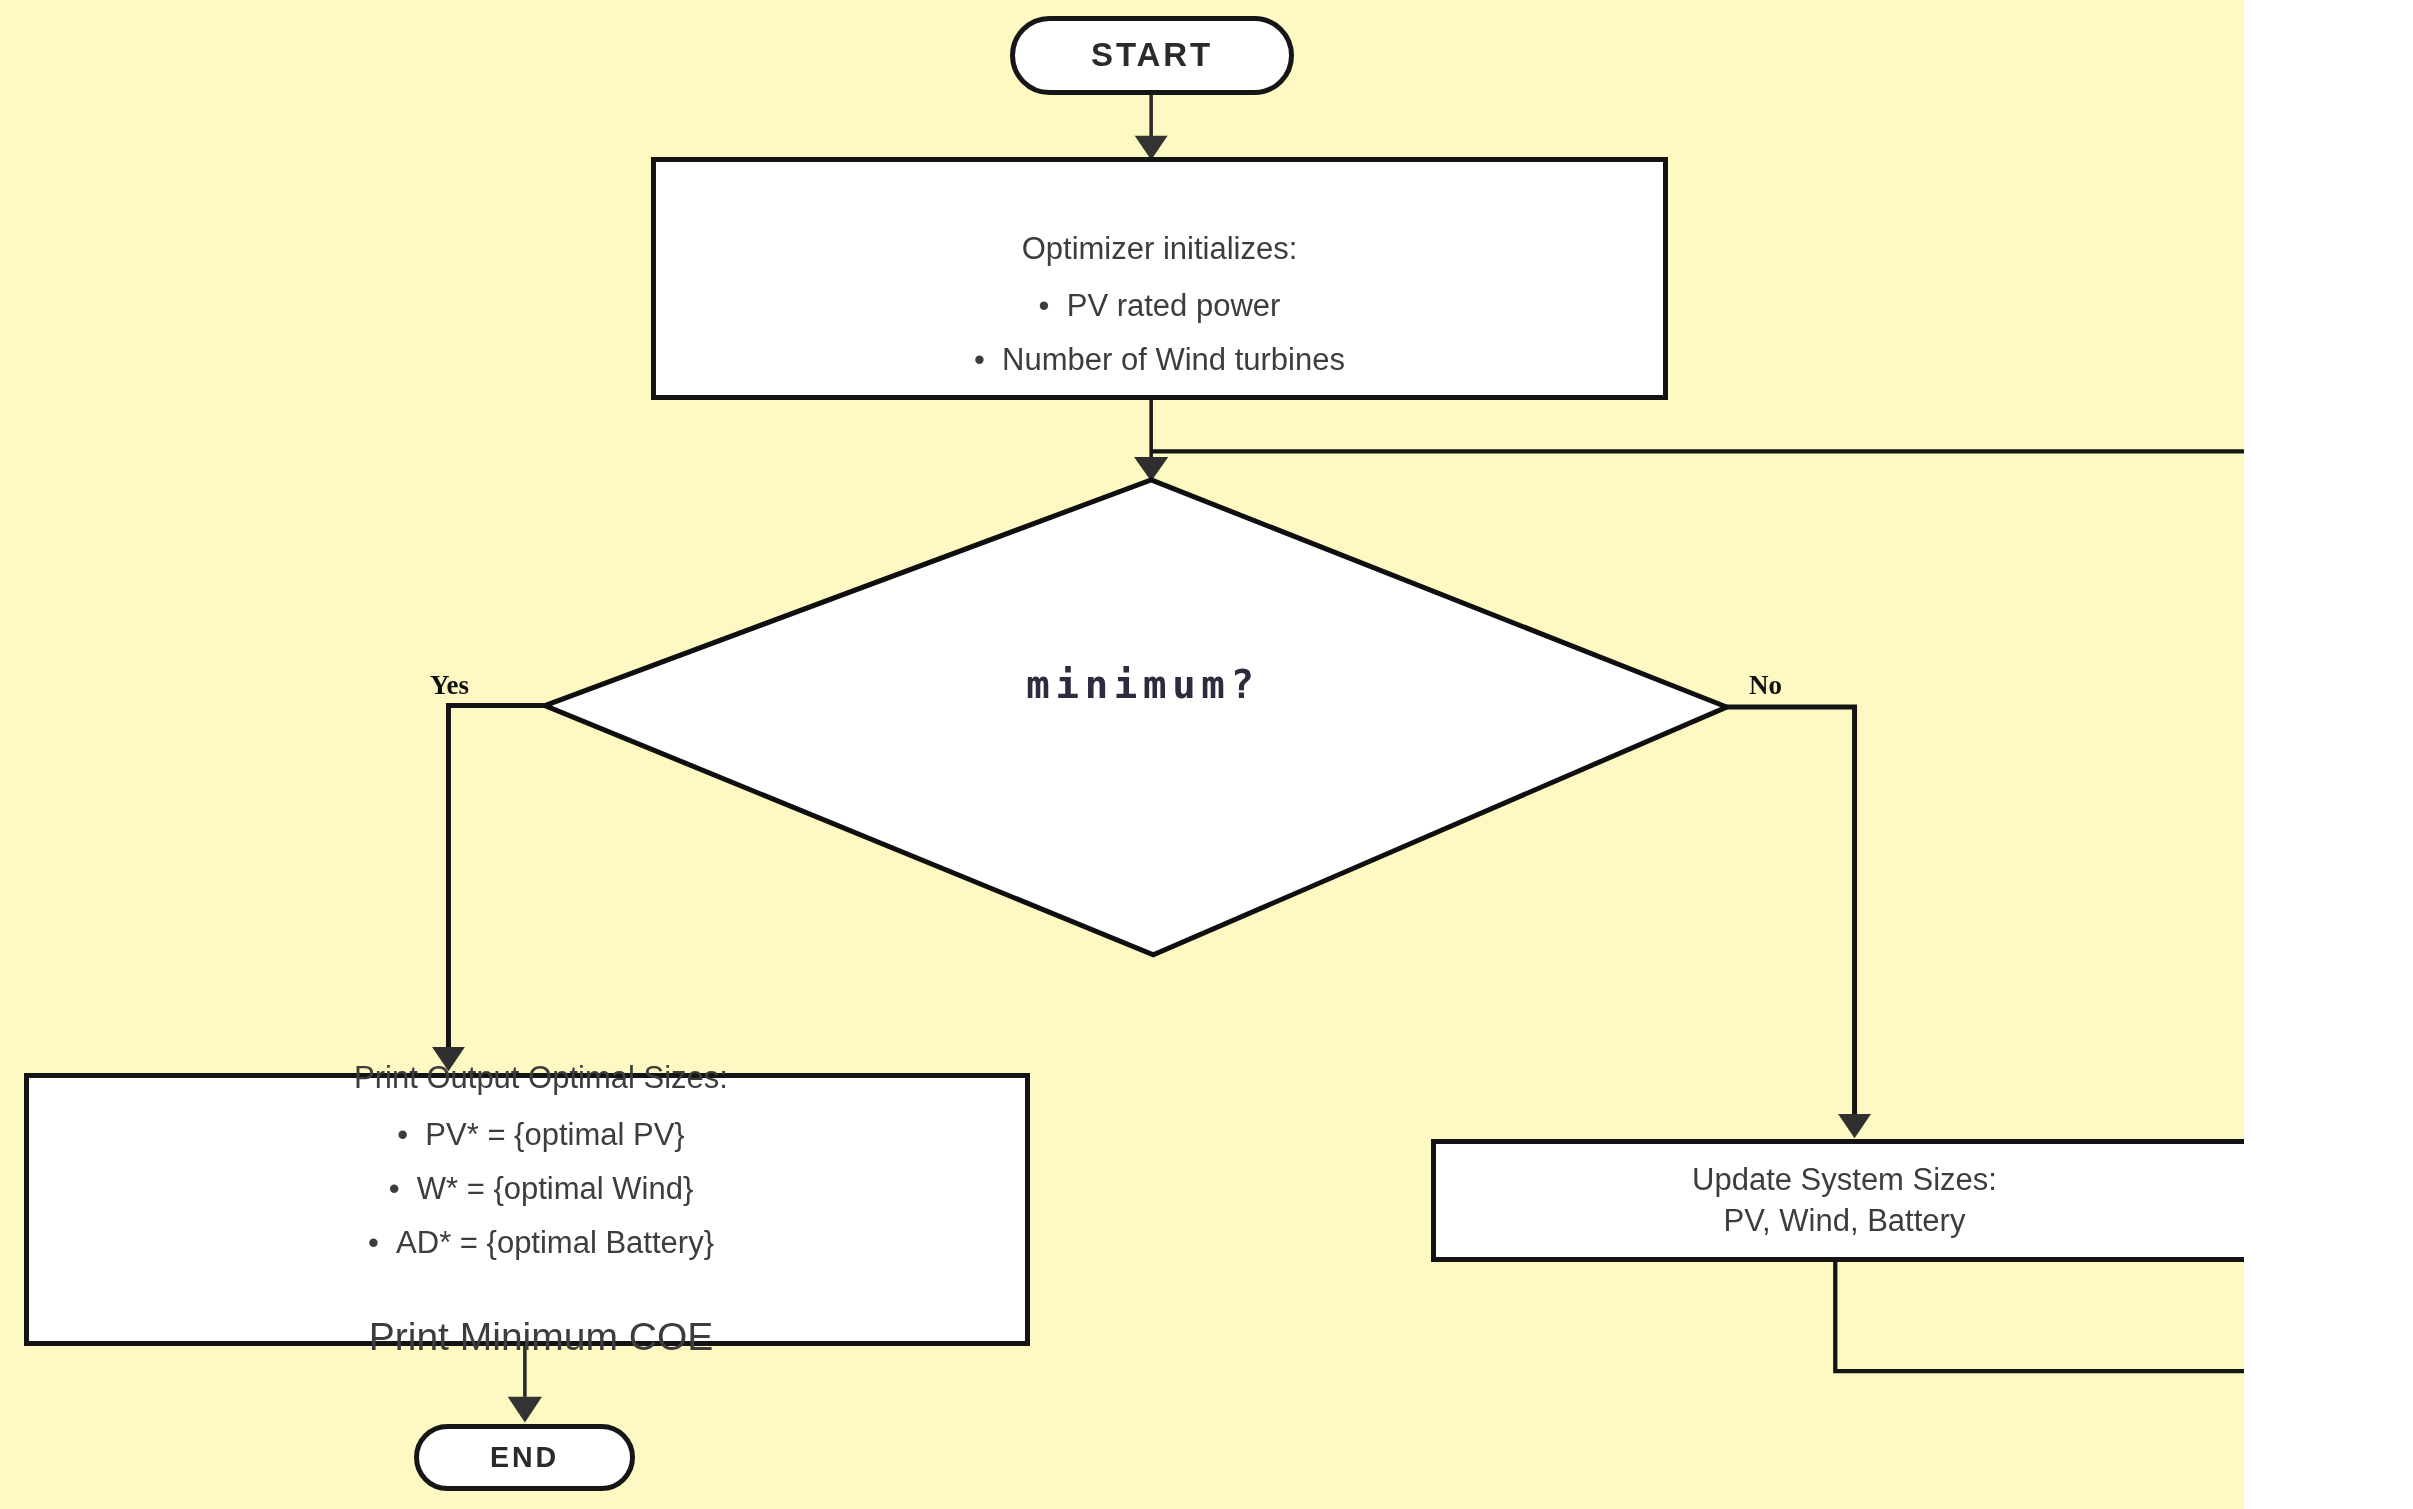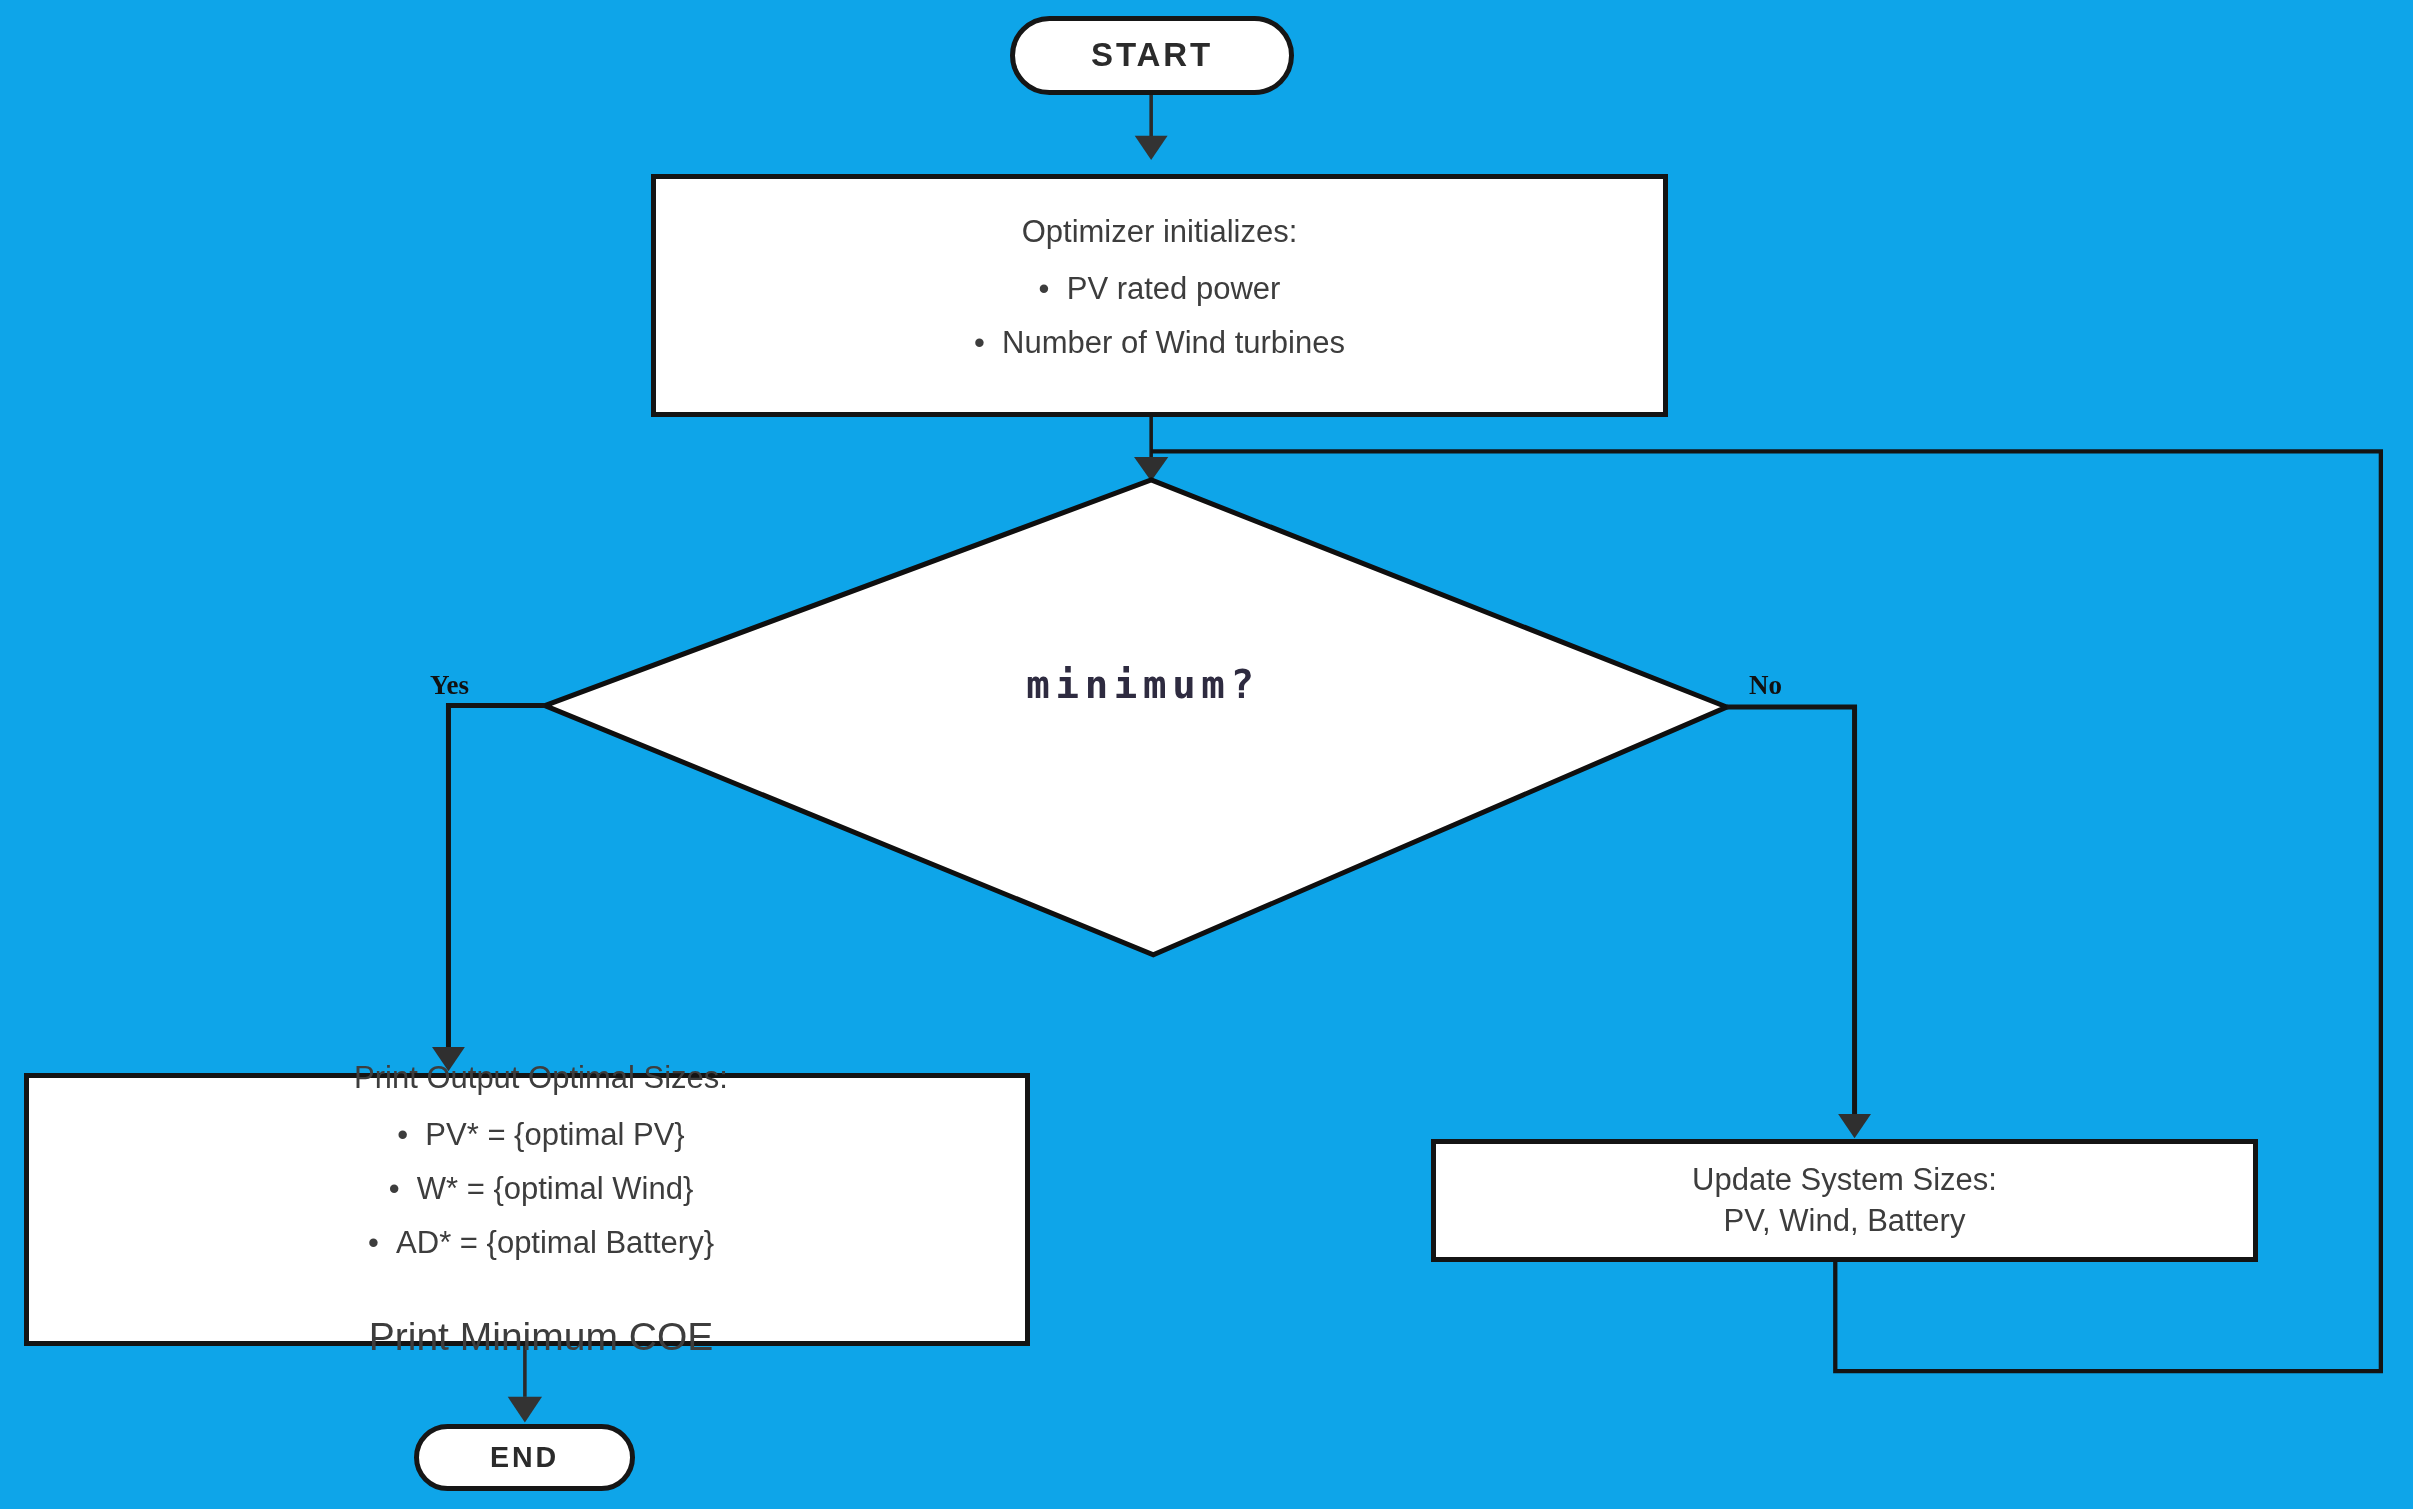--- a/index.html
+++ b/index.html
@@ -1,37 +1,37 @@
 <!DOCTYPE html>
 <html style="font-size:11.4px"><head>
 <meta charset="utf-8">
 <style>
   html,body{margin:0;padding:0;background:#ffffff;}
   .canvas{
     position:relative;
-    width:2413px;height:1509px;
-    background:#0ea5e9;
+    width:2244px;height:1509px;
+    background:#fef9c3;
     font-family:"Liberation Sans","DejaVu Sans",sans-serif;
     color:#3d3d3d;
     overflow:hidden;
   }
   svg.wires{position:absolute;left:0;top:0;z-index:1;}
 
   
   .node{position:absolute;z-index:2;box-sizing:border-box;background:#ffffff;
         display:flex;flex-direction:column;align-items:center;justify-content:center;}
   .terminal{
     border:5px solid #161616;border-radius:43px;
     font-weight:700;color:#2b2b2b;letter-spacing:2.9px;
   }
   #start-node{left:1010px;top:15.7px;width:284px;height:79px;font-size:33px;}
   #end-node{left:414px;top:1424px;width:221px;height:67px;font-size:28.6px;border-radius:36px;}
 
   .process{border:5.7px solid #141414;}
-  #init-box{left:651px;top:174px;width:1017px;height:243px;}
+  #init-box{left:651px;top:157px;width:1017px;height:243px;justify-content:flex-end;}
   #output-box{left:24px;top:1073px;width:1006px;height:273px;padding-left:28px;}
   #update-box{left:1431px;top:1139px;width:827px;height:123px;border-width:5px;}
 
   .box-text{font-size:31px;line-height:1.22;text-align:center;color:#3d3d3d;}
   .box-title{font-size:31px;margin:0 0 4.3px 0;text-align:center;}
   ul.bullets{list-style:none;margin:0;padding:0;}
   ul.bullets li{font-size:31px;line-height:1.22;text-align:center;margin:16px auto;}
   ul.bullets li::before{content:"\2022\00a0\00a0";color:#3d3d3d;}
   #init-box ul.bullets li{max-width:457px;}
   #output-box .footer{margin-top:37px;font-size:39px;text-align:right;}

